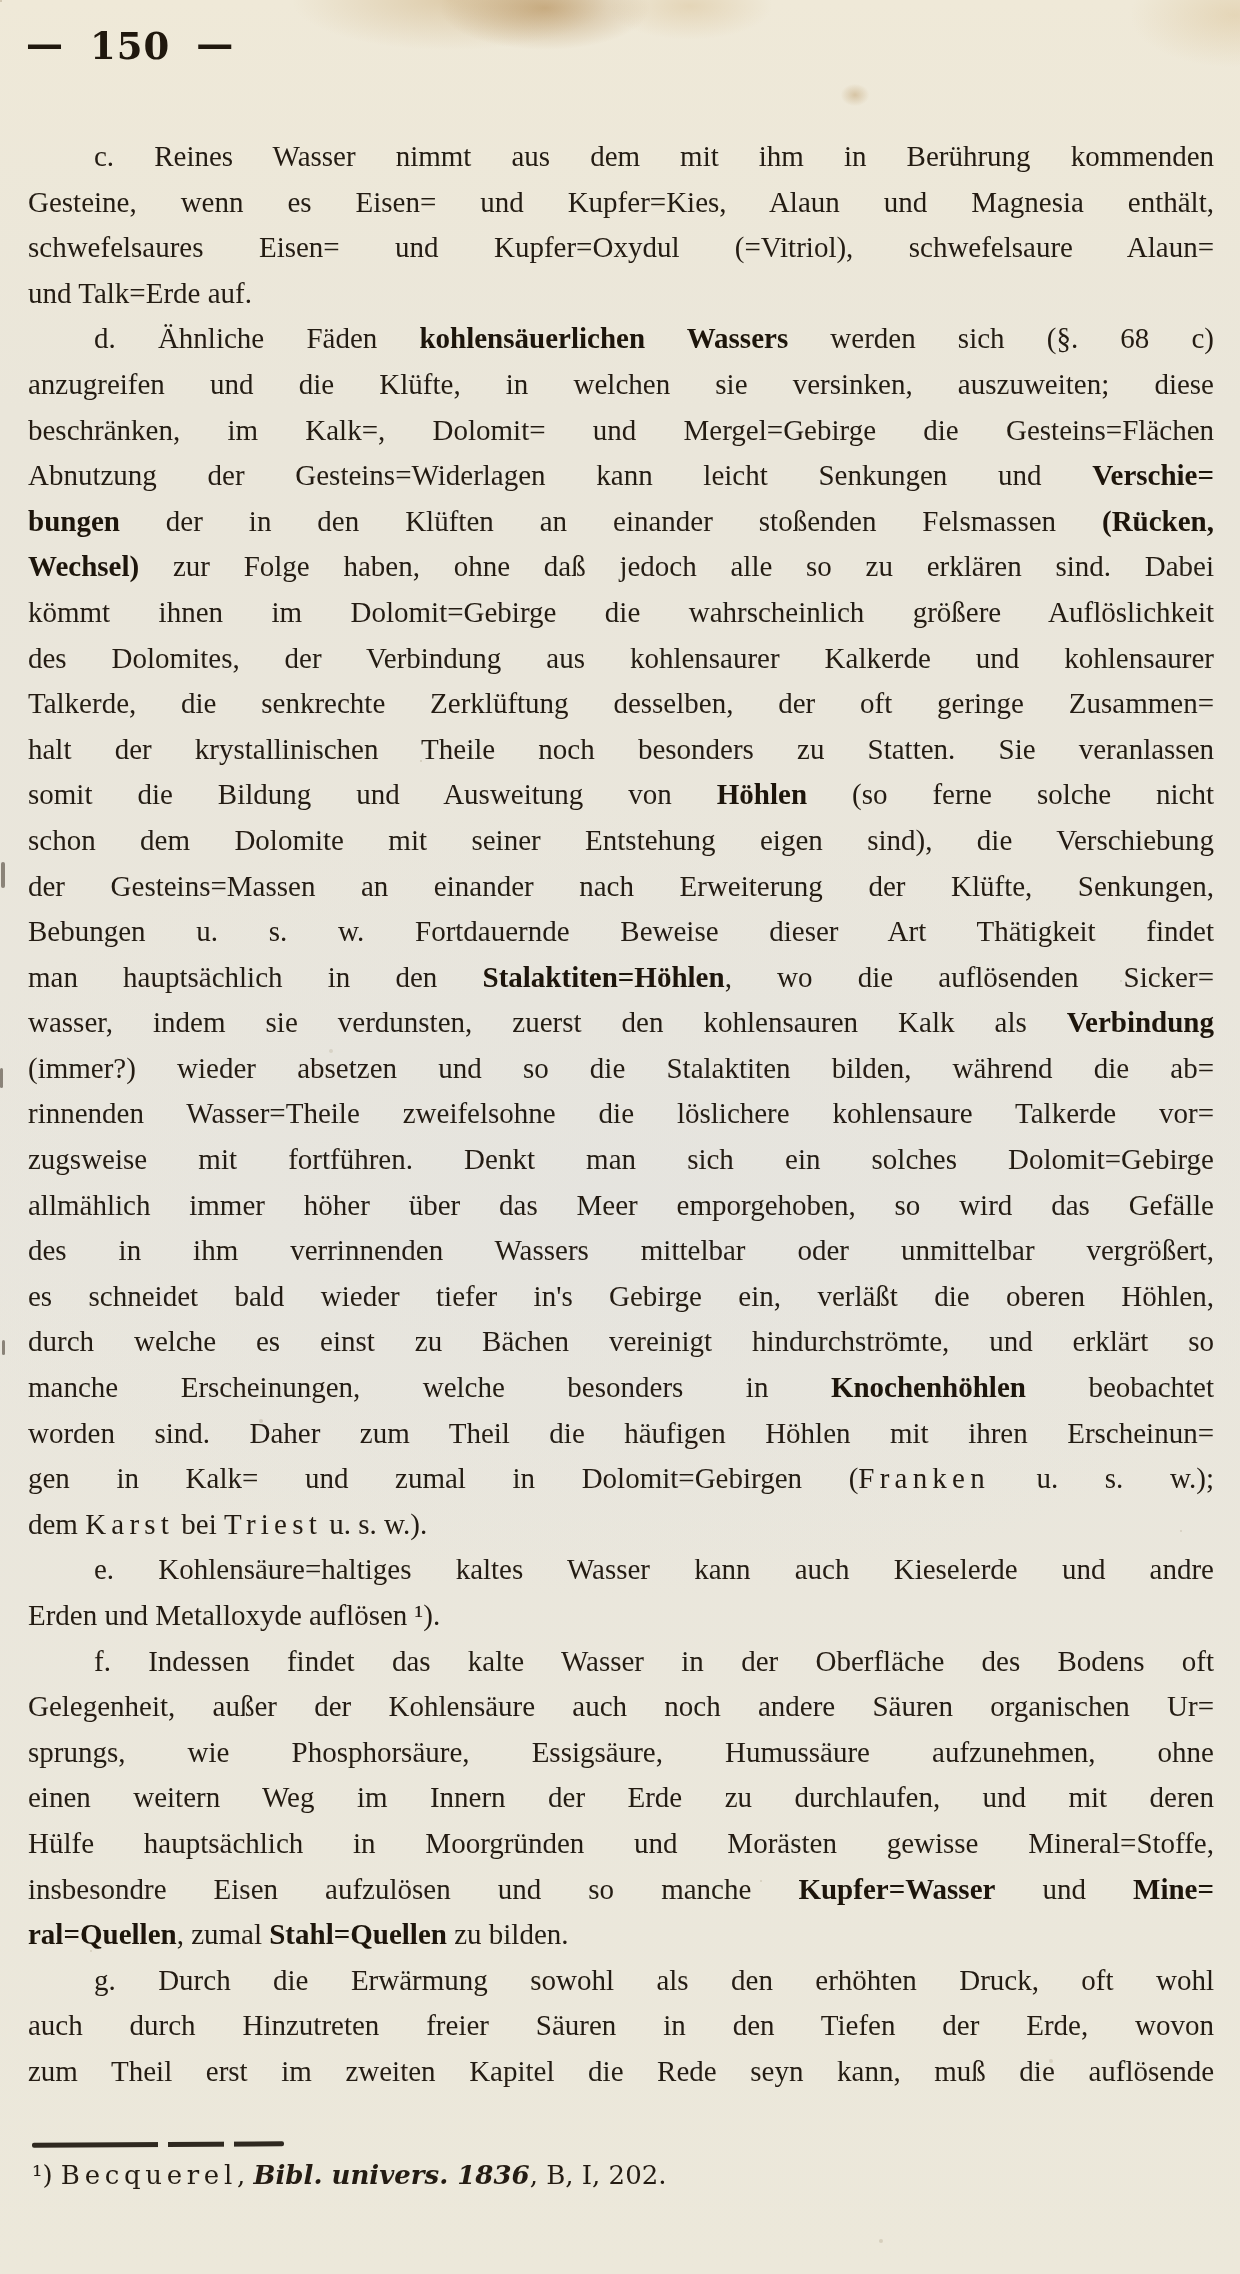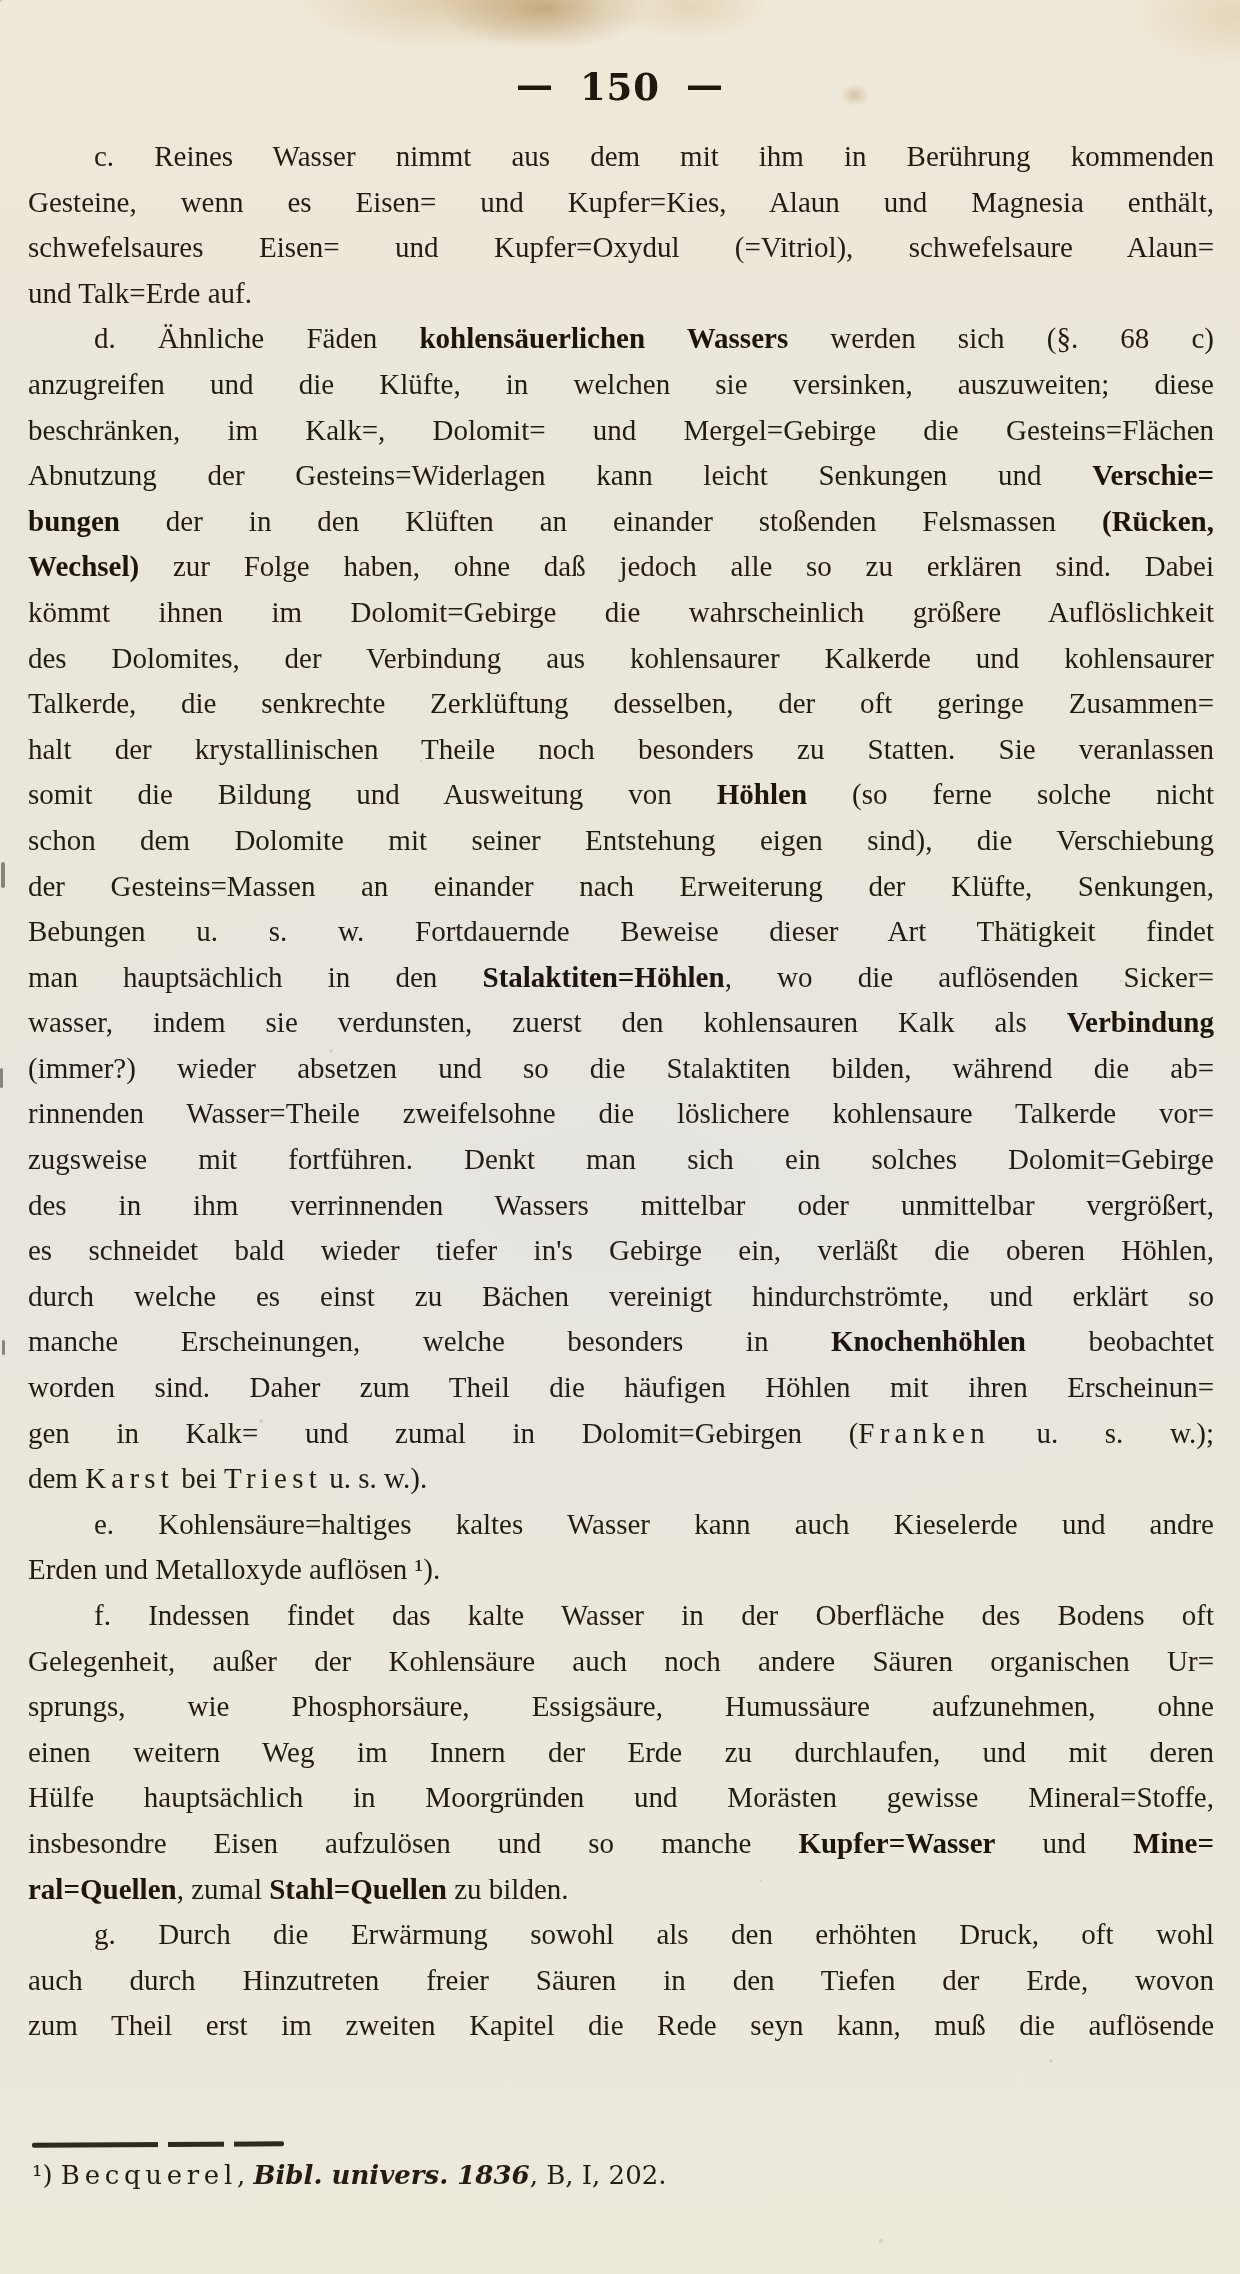--- a/index.html
+++ b/index.html
@@ -23,22 +23,22 @@
       260px 1420px 0 1px rgba(130,110,75,.2), 760px 1880px 0 0 rgba(130,110,75,.22),
       1050px 2060px 0 1px rgba(130,110,75,.18), 520px 2180px 0 0 rgba(130,110,75,.25),
       880px 2240px 0 1px rgba(130,110,75,.2), 90px 1950px 0 0 rgba(130,110,75,.22),
       330px 1050px 0 1px rgba(130,110,75,.16), 1180px 1530px 0 0 rgba(130,110,75,.2);}
   .edge-mark{position:absolute;background:rgba(60,50,38,.55);border-radius:2px;}
   .em1{left:1px;top:862px;width:4px;height:26px;}
   .em2{left:0;top:1068px;width:3px;height:20px;}
   .em3{left:2px;top:1340px;width:3px;height:15px;}
   .header{
     position:absolute;left:0;top:26px;width:100%;
-    text-align:center;font-weight:bold;font-size:37px;line-height:48px;
-    letter-spacing:1px;color:#20180e;margin-top:37px;
+    font-weight:bold;font-size:37px;line-height:40px;
+    letter-spacing:1px;color:#20180e;
   }
   .header .dash{margin:0 26px;position:relative;top:-2px;}
   .textblock{position:absolute;left:28px;top:134px;width:1186px;font-family:Liberation Serif, serif;}
   .tline{
     font-size:29px;line-height:45.6px;height:45.6px;
     text-align:justify;text-align-last:justify;
     color:#241c13;
   }
   .tline.end{text-align-last:left;}
   .tline.ind{text-indent:66px;}
@@ -85,20 +85,21 @@
       <div class="tline"><span>halt der krystallinischen Theile noch besonders zu Statten. Sie veranlassen</span></div>
       <div class="tline"><span>somit die Bildung und Ausweitung von </span><span class="b">Höhlen</span><span> (so ferne solche nicht</span></div>
       <div class="tline"><span>schon dem Dolomite mit seiner Entstehung eigen sind), die Verschiebung</span></div>
       <div class="tline"><span>der Gesteins=Massen an einander nach Erweiterung der Klüfte, Senkungen,</span></div>
       <div class="tline"><span>Bebungen u. s. w. Fortdauernde Beweise dieser Art Thätigkeit findet</span></div>
       <div class="tline"><span>man hauptsächlich in den </span><span class="b">Stalaktiten=Höhlen</span><span>, wo die auflösenden Sicker=</span></div>
       <div class="tline"><span>wasser, indem sie verdunsten, zuerst den kohlensauren Kalk als </span><span class="b">Verbindung</span></div>
       <div class="tline"><span>(immer?) wieder absetzen und so die Stalaktiten bilden, während die ab=</span></div>
       <div class="tline"><span>rinnenden Wasser=Theile zweifelsohne die löslichere kohlensaure Talkerde vor=</span></div>
       <div class="tline"><span>zugsweise mit fortführen. Denkt man sich ein solches Dolomit=Gebirge</span></div>
+      <div class="tline"><span>allmählich immer höher über das Meer emporgehoben, so wird das Gefälle</span></div>
       <div class="tline"><span>des in ihm verrinnenden Wassers mittelbar oder unmittelbar vergrößert,</span></div>
       <div class="tline"><span>es schneidet bald wieder tiefer in's Gebirge ein, verläßt die oberen Höhlen,</span></div>
       <div class="tline"><span>durch welche es einst zu Bächen vereinigt hindurchströmte, und erklärt so</span></div>
       <div class="tline"><span>manche Erscheinungen, welche besonders in </span><span class="b">Knochenhöhlen</span><span> beobachtet</span></div>
       <div class="tline"><span>worden sind. Daher zum Theil die häufigen Höhlen mit ihren Erscheinun=</span></div>
       <div class="tline"><span>gen in Kalk= und zumal in Dolomit=Gebirgen (</span><span class="sp">Franken</span><span> u. s. w.);</span></div>
       <div class="tline end"><span>dem </span><span class="sp">Karst</span><span> bei </span><span class="sp">Triest</span><span> u. s. w.).</span></div>
       <div class="tline ind"><span>e. Kohlensäure=haltiges kaltes Wasser kann auch Kieselerde und andre</span></div>
       <div class="tline end"><span>Erden und Metalloxyde auflösen ¹).</span></div>
       <div class="tline ind"><span>f. Indessen findet das kalte Wasser in der Oberfläche des Bodens oft</span></div>

